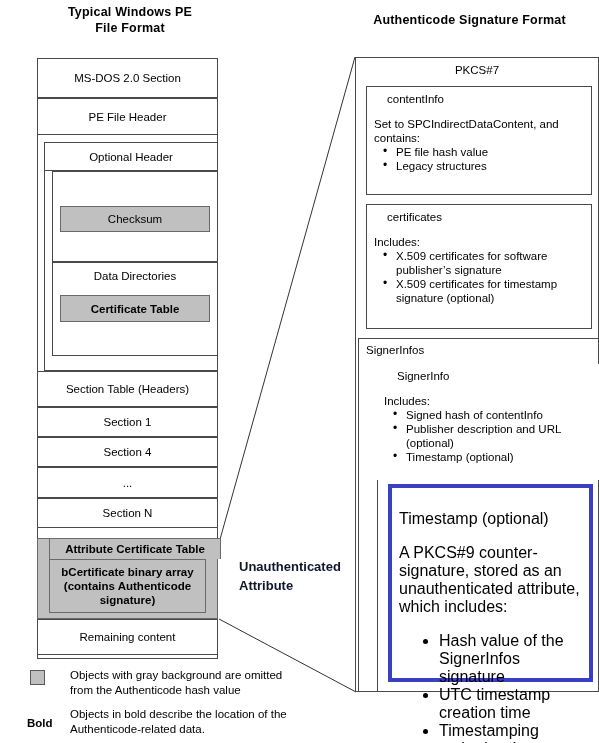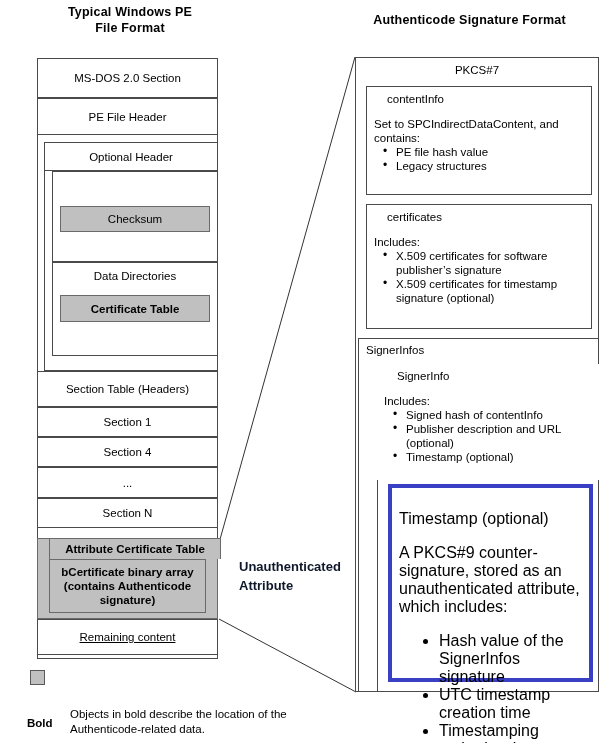--- a/index.html
+++ b/index.html
@@ -181,21 +181,21 @@
   </div>
 
   <div class="box gray" style="left:37px; top:538px; width:181px; height:81px;"></div>
   <div class="box row gray" style="left:37px; top:538px; width:172px; height:21px; border-bottom:none;margin-left:12px;">
     <span class="lbl bold">Attribute Certificate Table</span>
   </div>
   <div class="box row gray" style="left:49px; top:559px; width:157px; height:54px;">
     <span class="lbl bold wrap">bCertificate binary array (contains Authenticode signature)</span>
   </div>
 
-  <div class="box row" style="left:37px; top:619px; width:181px; height:36px;text-decoration:underline;">
+  <div class="box row" style="left:37px; top:619px; width:181px; height:36px;">
     <span class="lbl">Remaining content</span>
   </div>
 
   <div class="bluelabel" style="left:239px; top:557px; width:120px;">
     <div>Unauthenticated</div>
     <div>Attribute</div>
   </div>
 
   <div class="box" style="left:355px; top:57px; width:244px; height:635px;"></div>
   <div class="box row" style="left:355px; top:57px; width:244px; height:25px; border-bottom:none;">
@@ -240,17 +240,18 @@
     <p class="hd">Timestamp (optional)</p>
     <p class="pre">A PKCS#9 counter-signature, stored as an unauthenticated attribute, which includes:</p>
     <ul>
       <li>Hash value of the SignerInfos signature</li>
       <li>UTC timestamp creation time</li>
       <li>Timestamping authority signature</li>
     </ul>
   </div>
 
   <div class="legend-sw" style="left:30px; top:670px;"></div>
+  <div class="legend-txt" style="left:70px; top:668px; width:235px;">Objects with gray background are omitted from the Authenticode hash value</div>
 
   <div class="legend-bold" style="left:27px; top:716px;">Bold</div>
   <div class="legend-txt" style="left:70px; top:707px; width:235px;">Objects in bold describe the location of the Authenticode-related data.</div>
 
 </div>
 
 </body></html>

